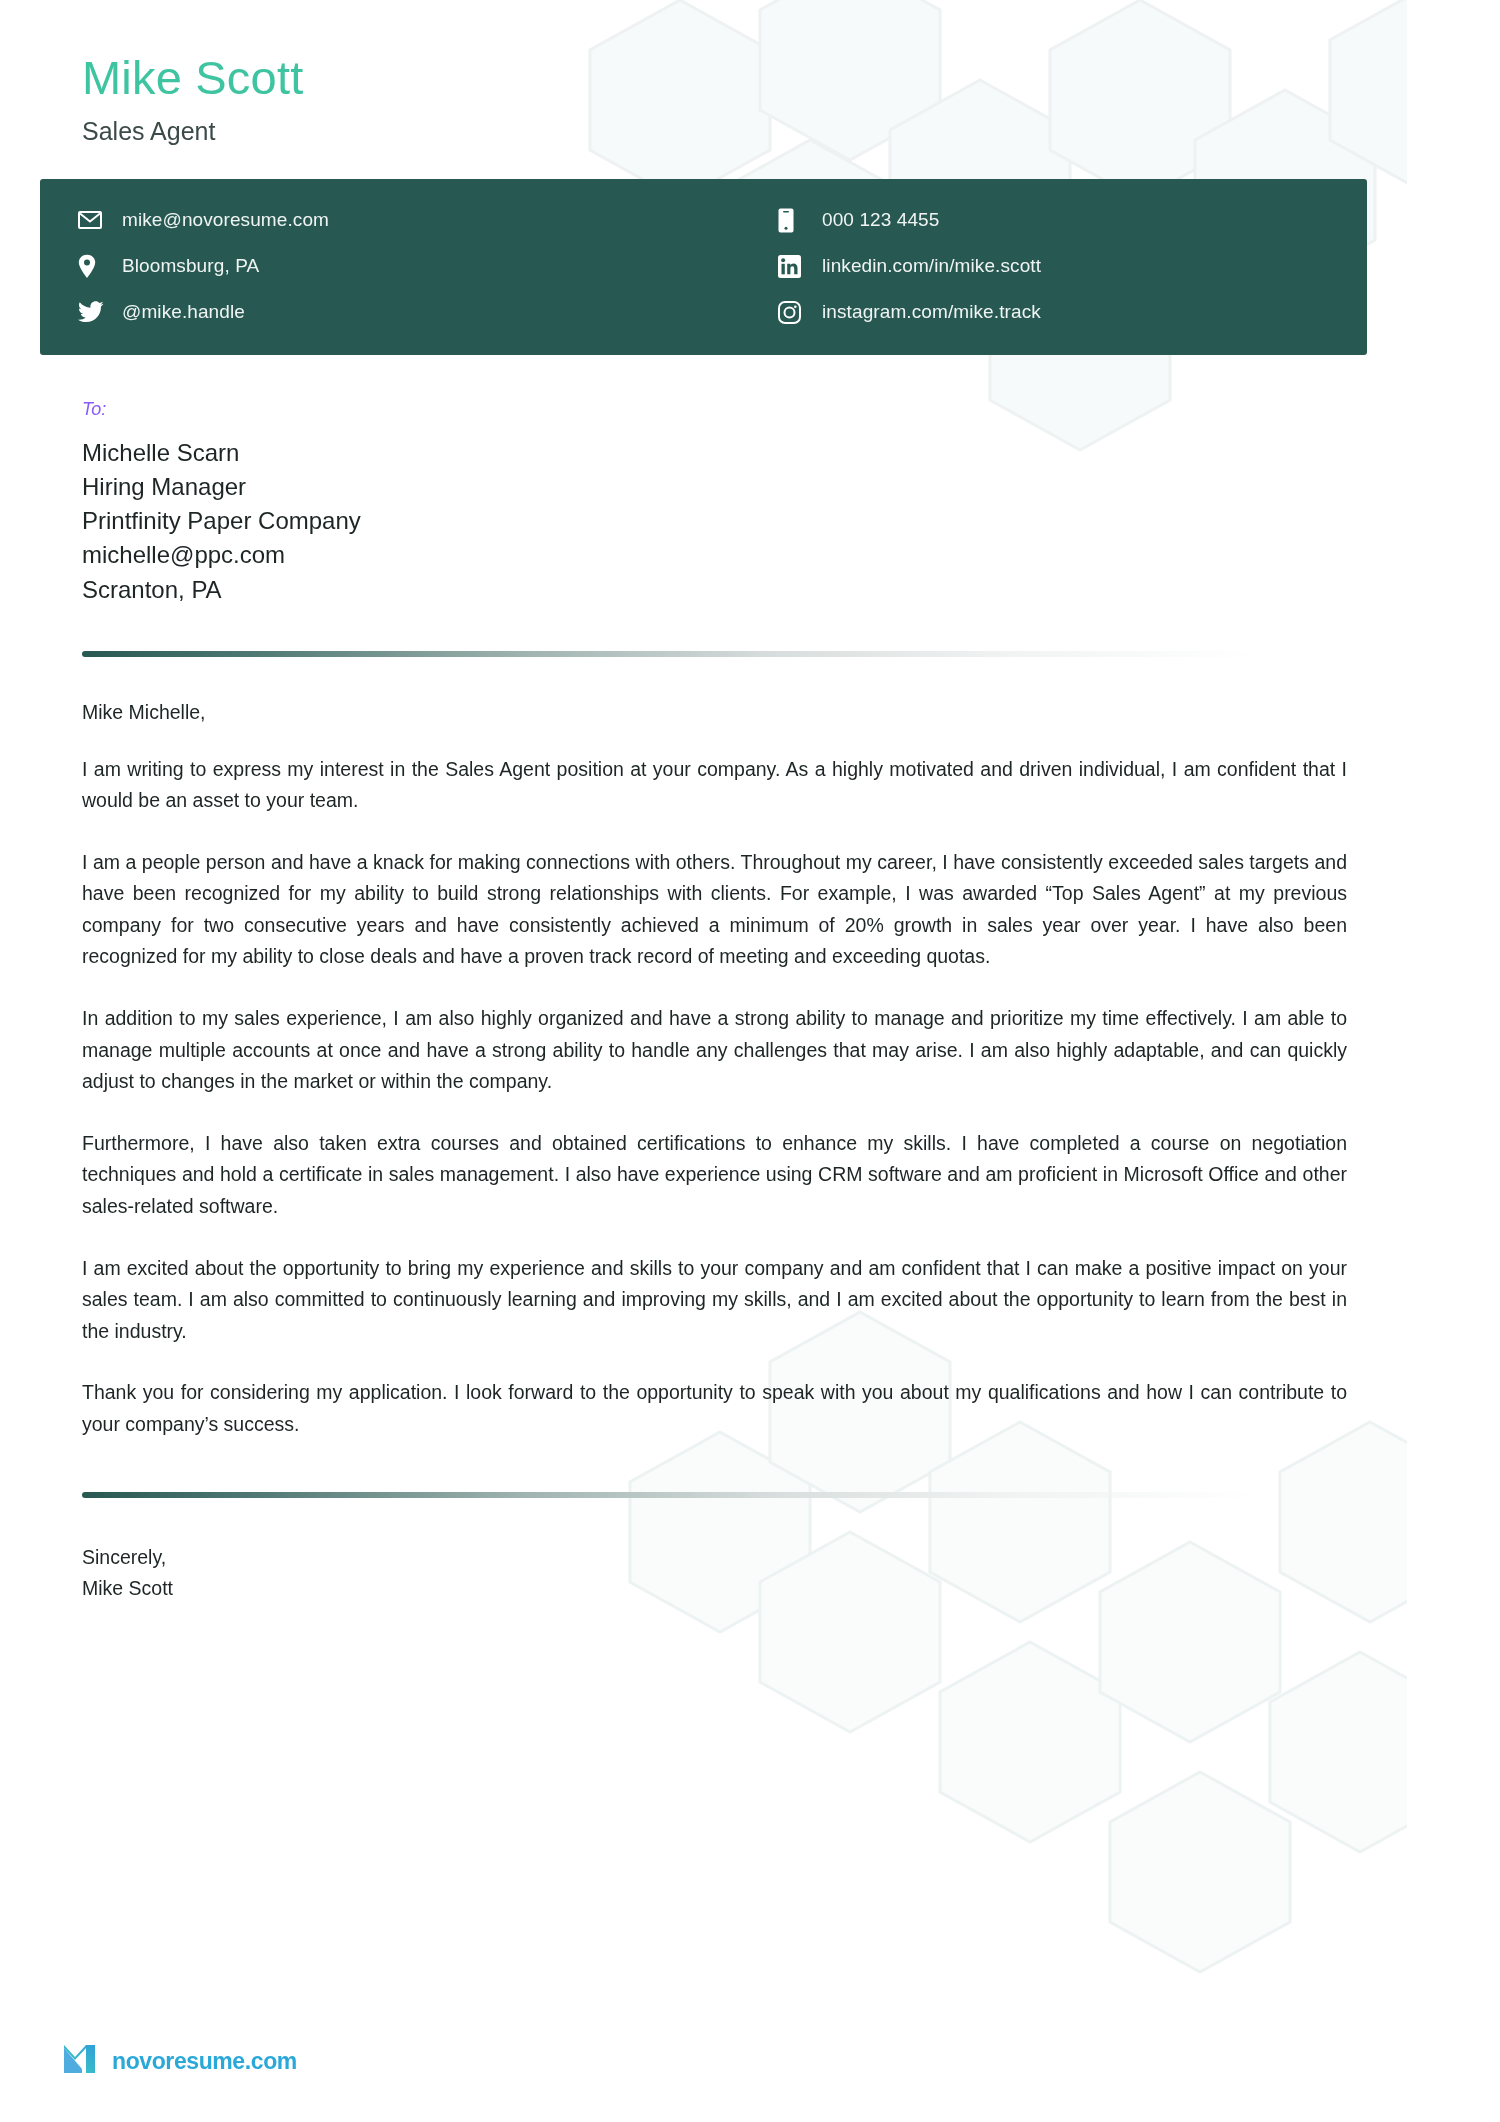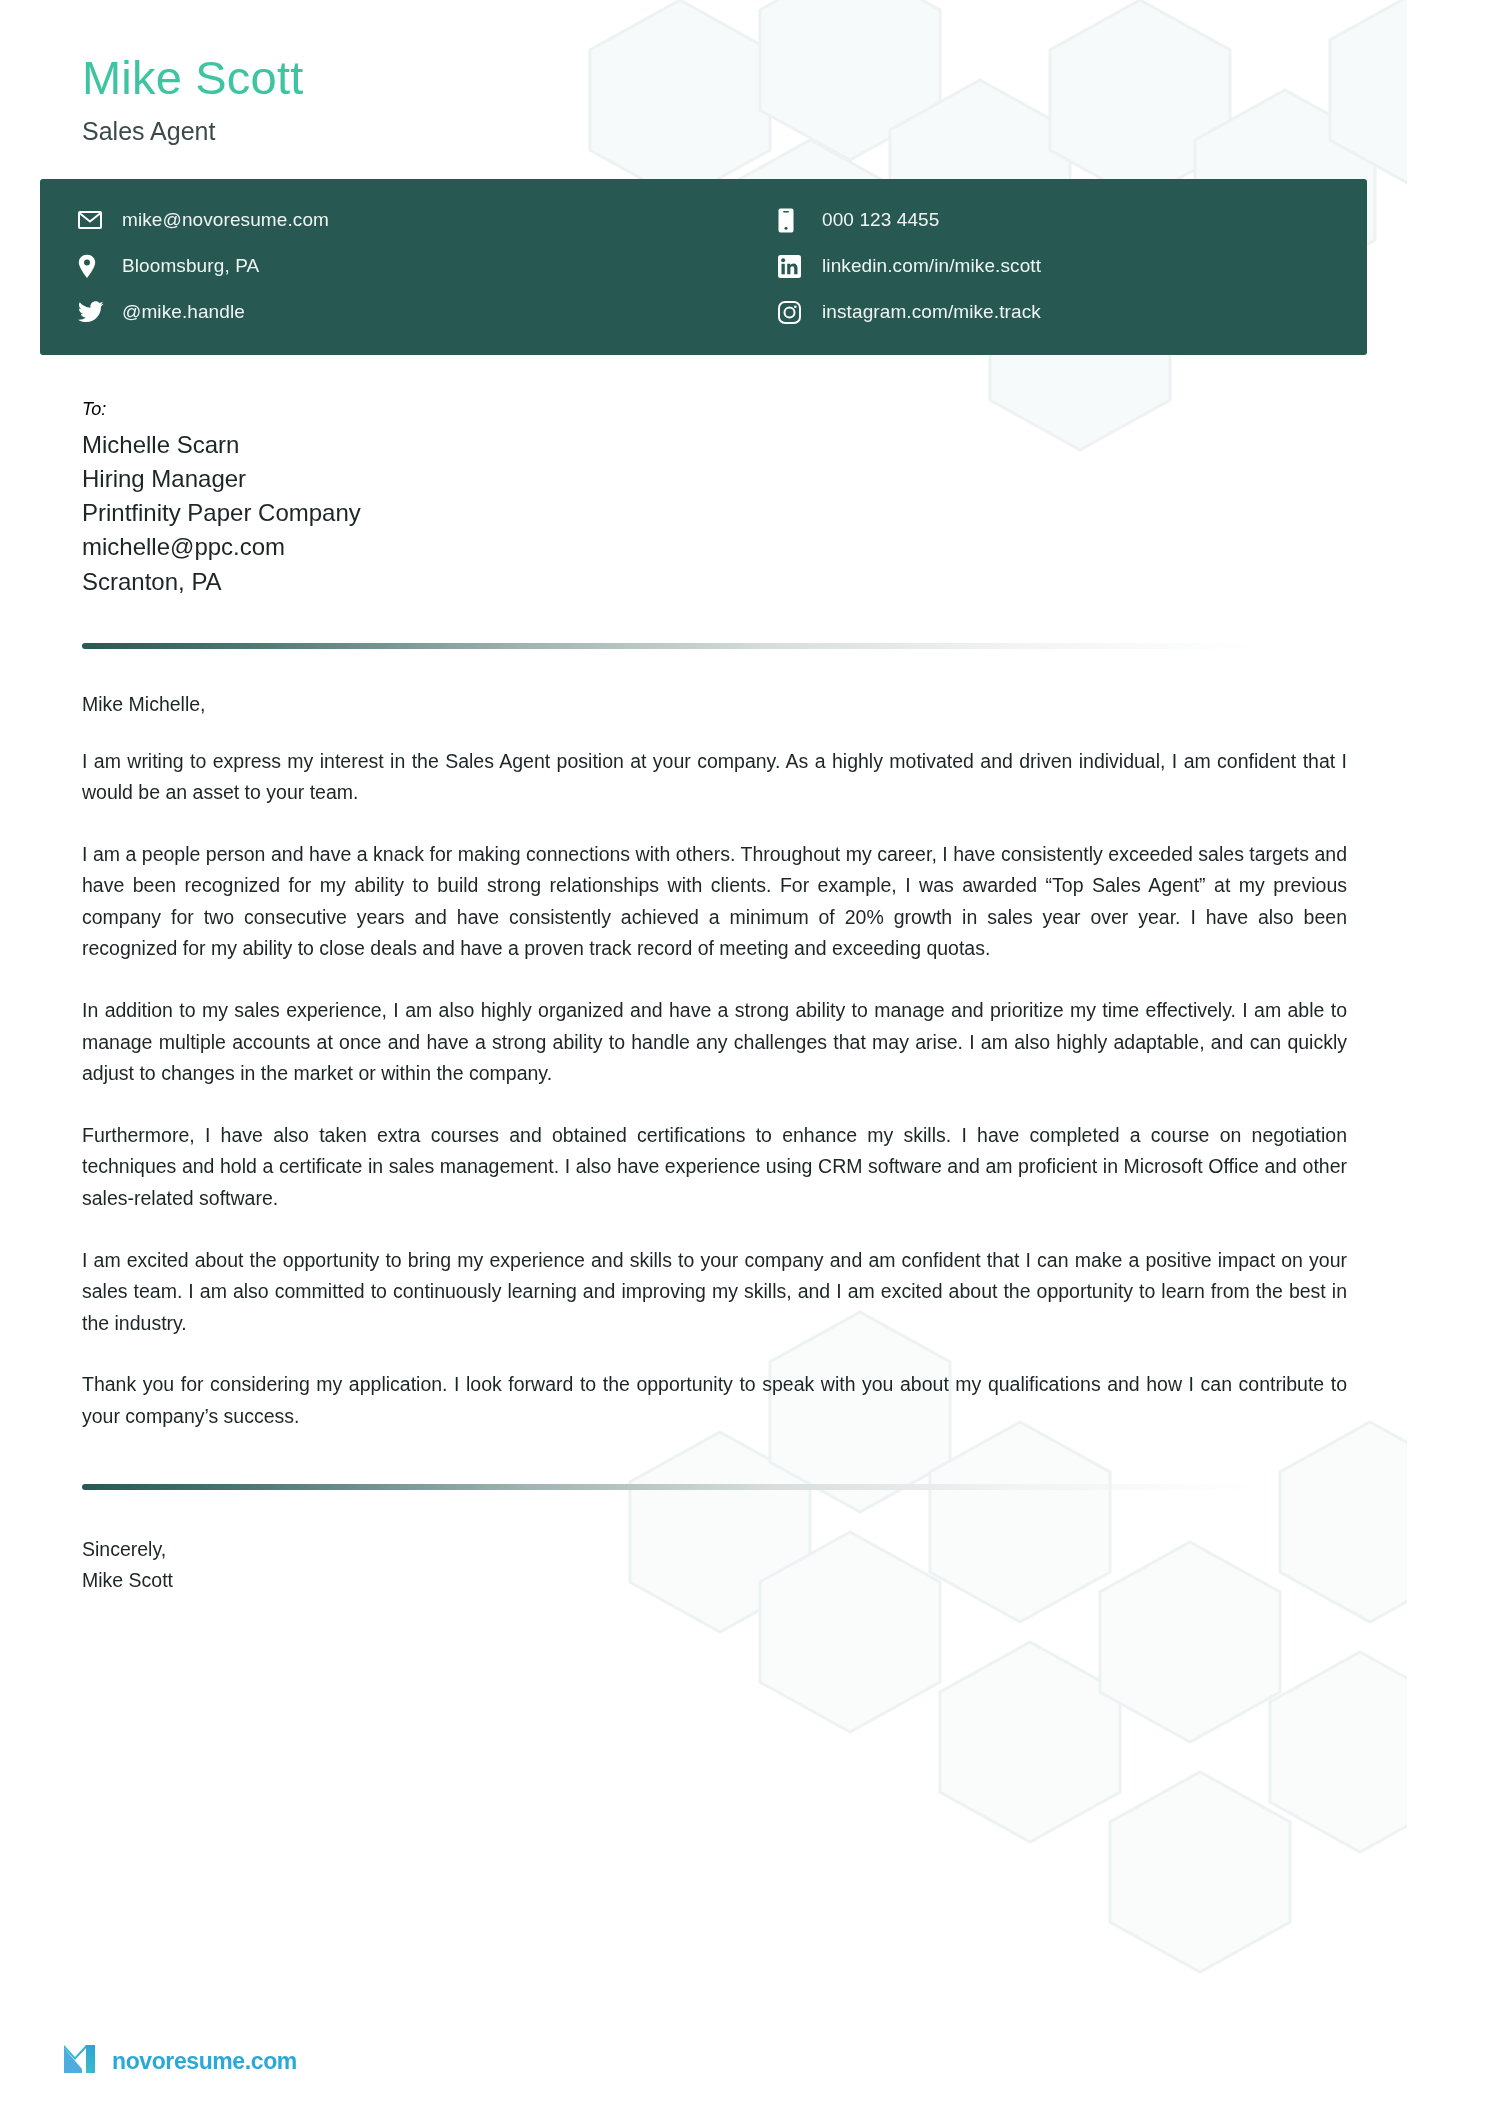--- a/index.html
+++ b/index.html
@@ -105,22 +105,22 @@
 
   
   .recipient {
     position: relative;
     z-index: 2;
     margin: 44px 0 0 82px;
   }
   .to-label {
     font-style: italic;
     font-size: 18px;
-    color: #000000;
-    margin-bottom: 8px;
+    color: #8b5cf6;
+    margin-bottom: 16px;
   }
   .recipient-line {
     font-size: 24px;
     color: #1d2525;
     line-height: 1.42;
   }
 
   
   .divider {
     position: relative;

